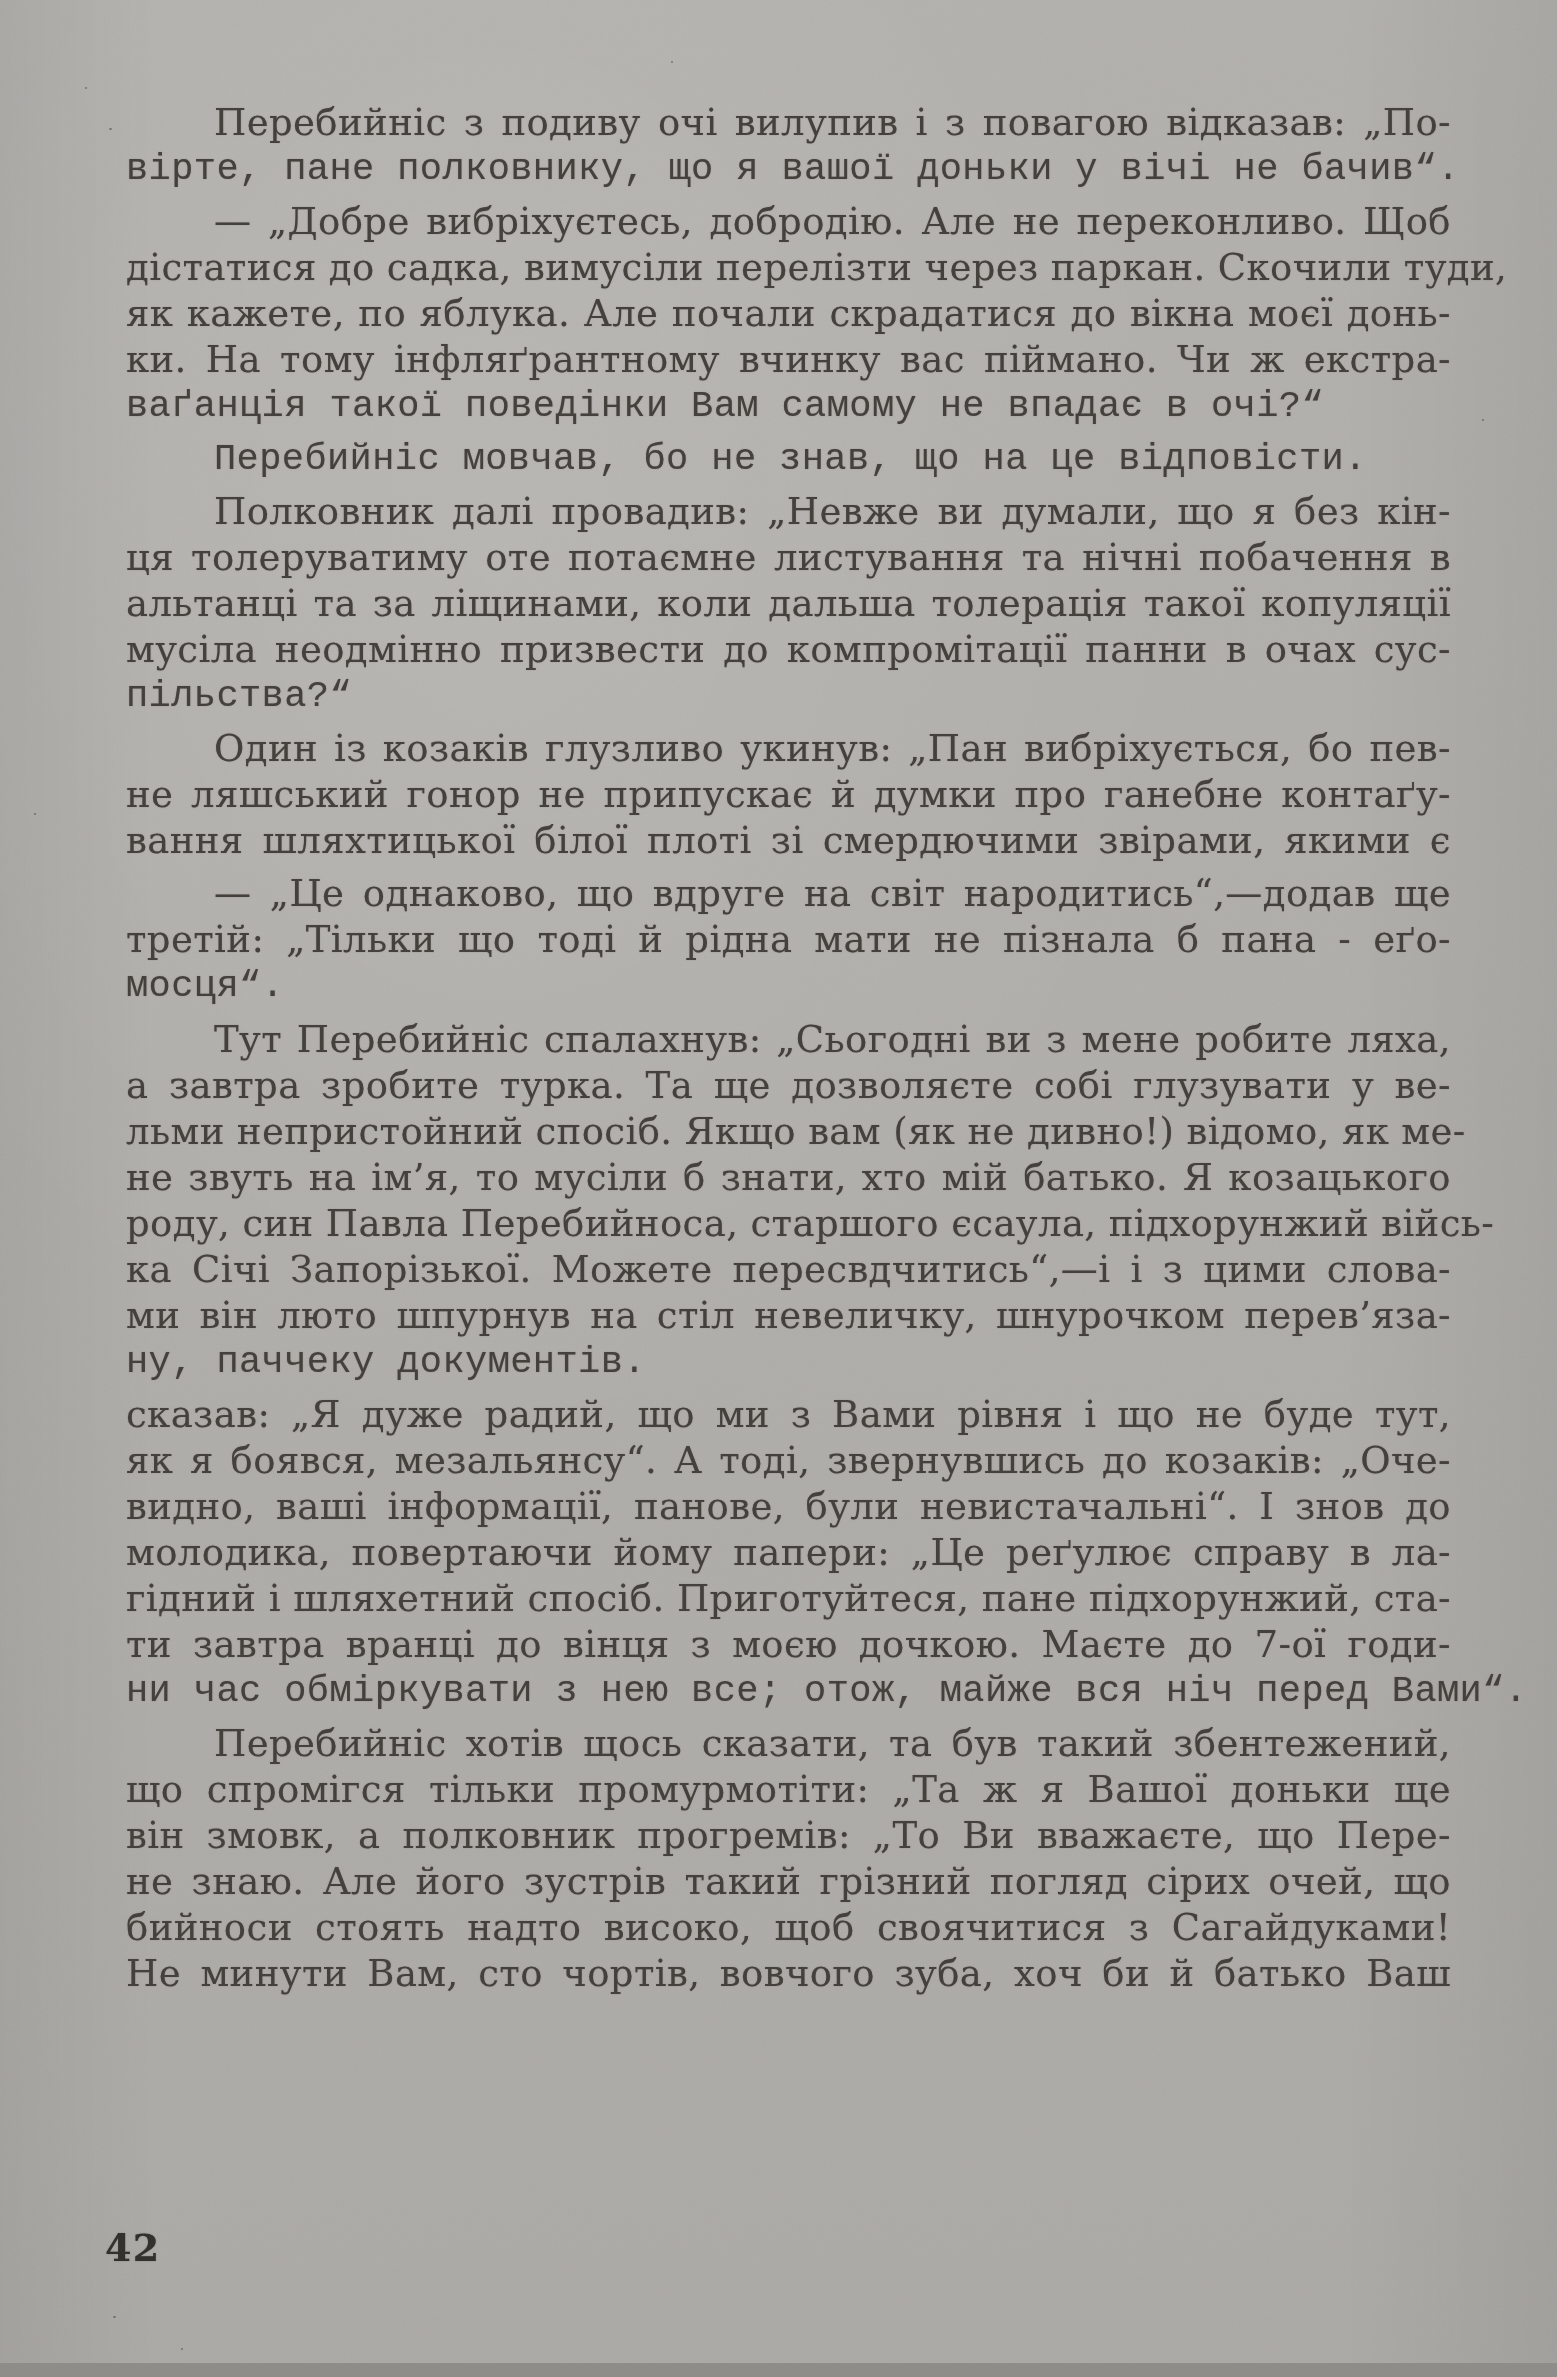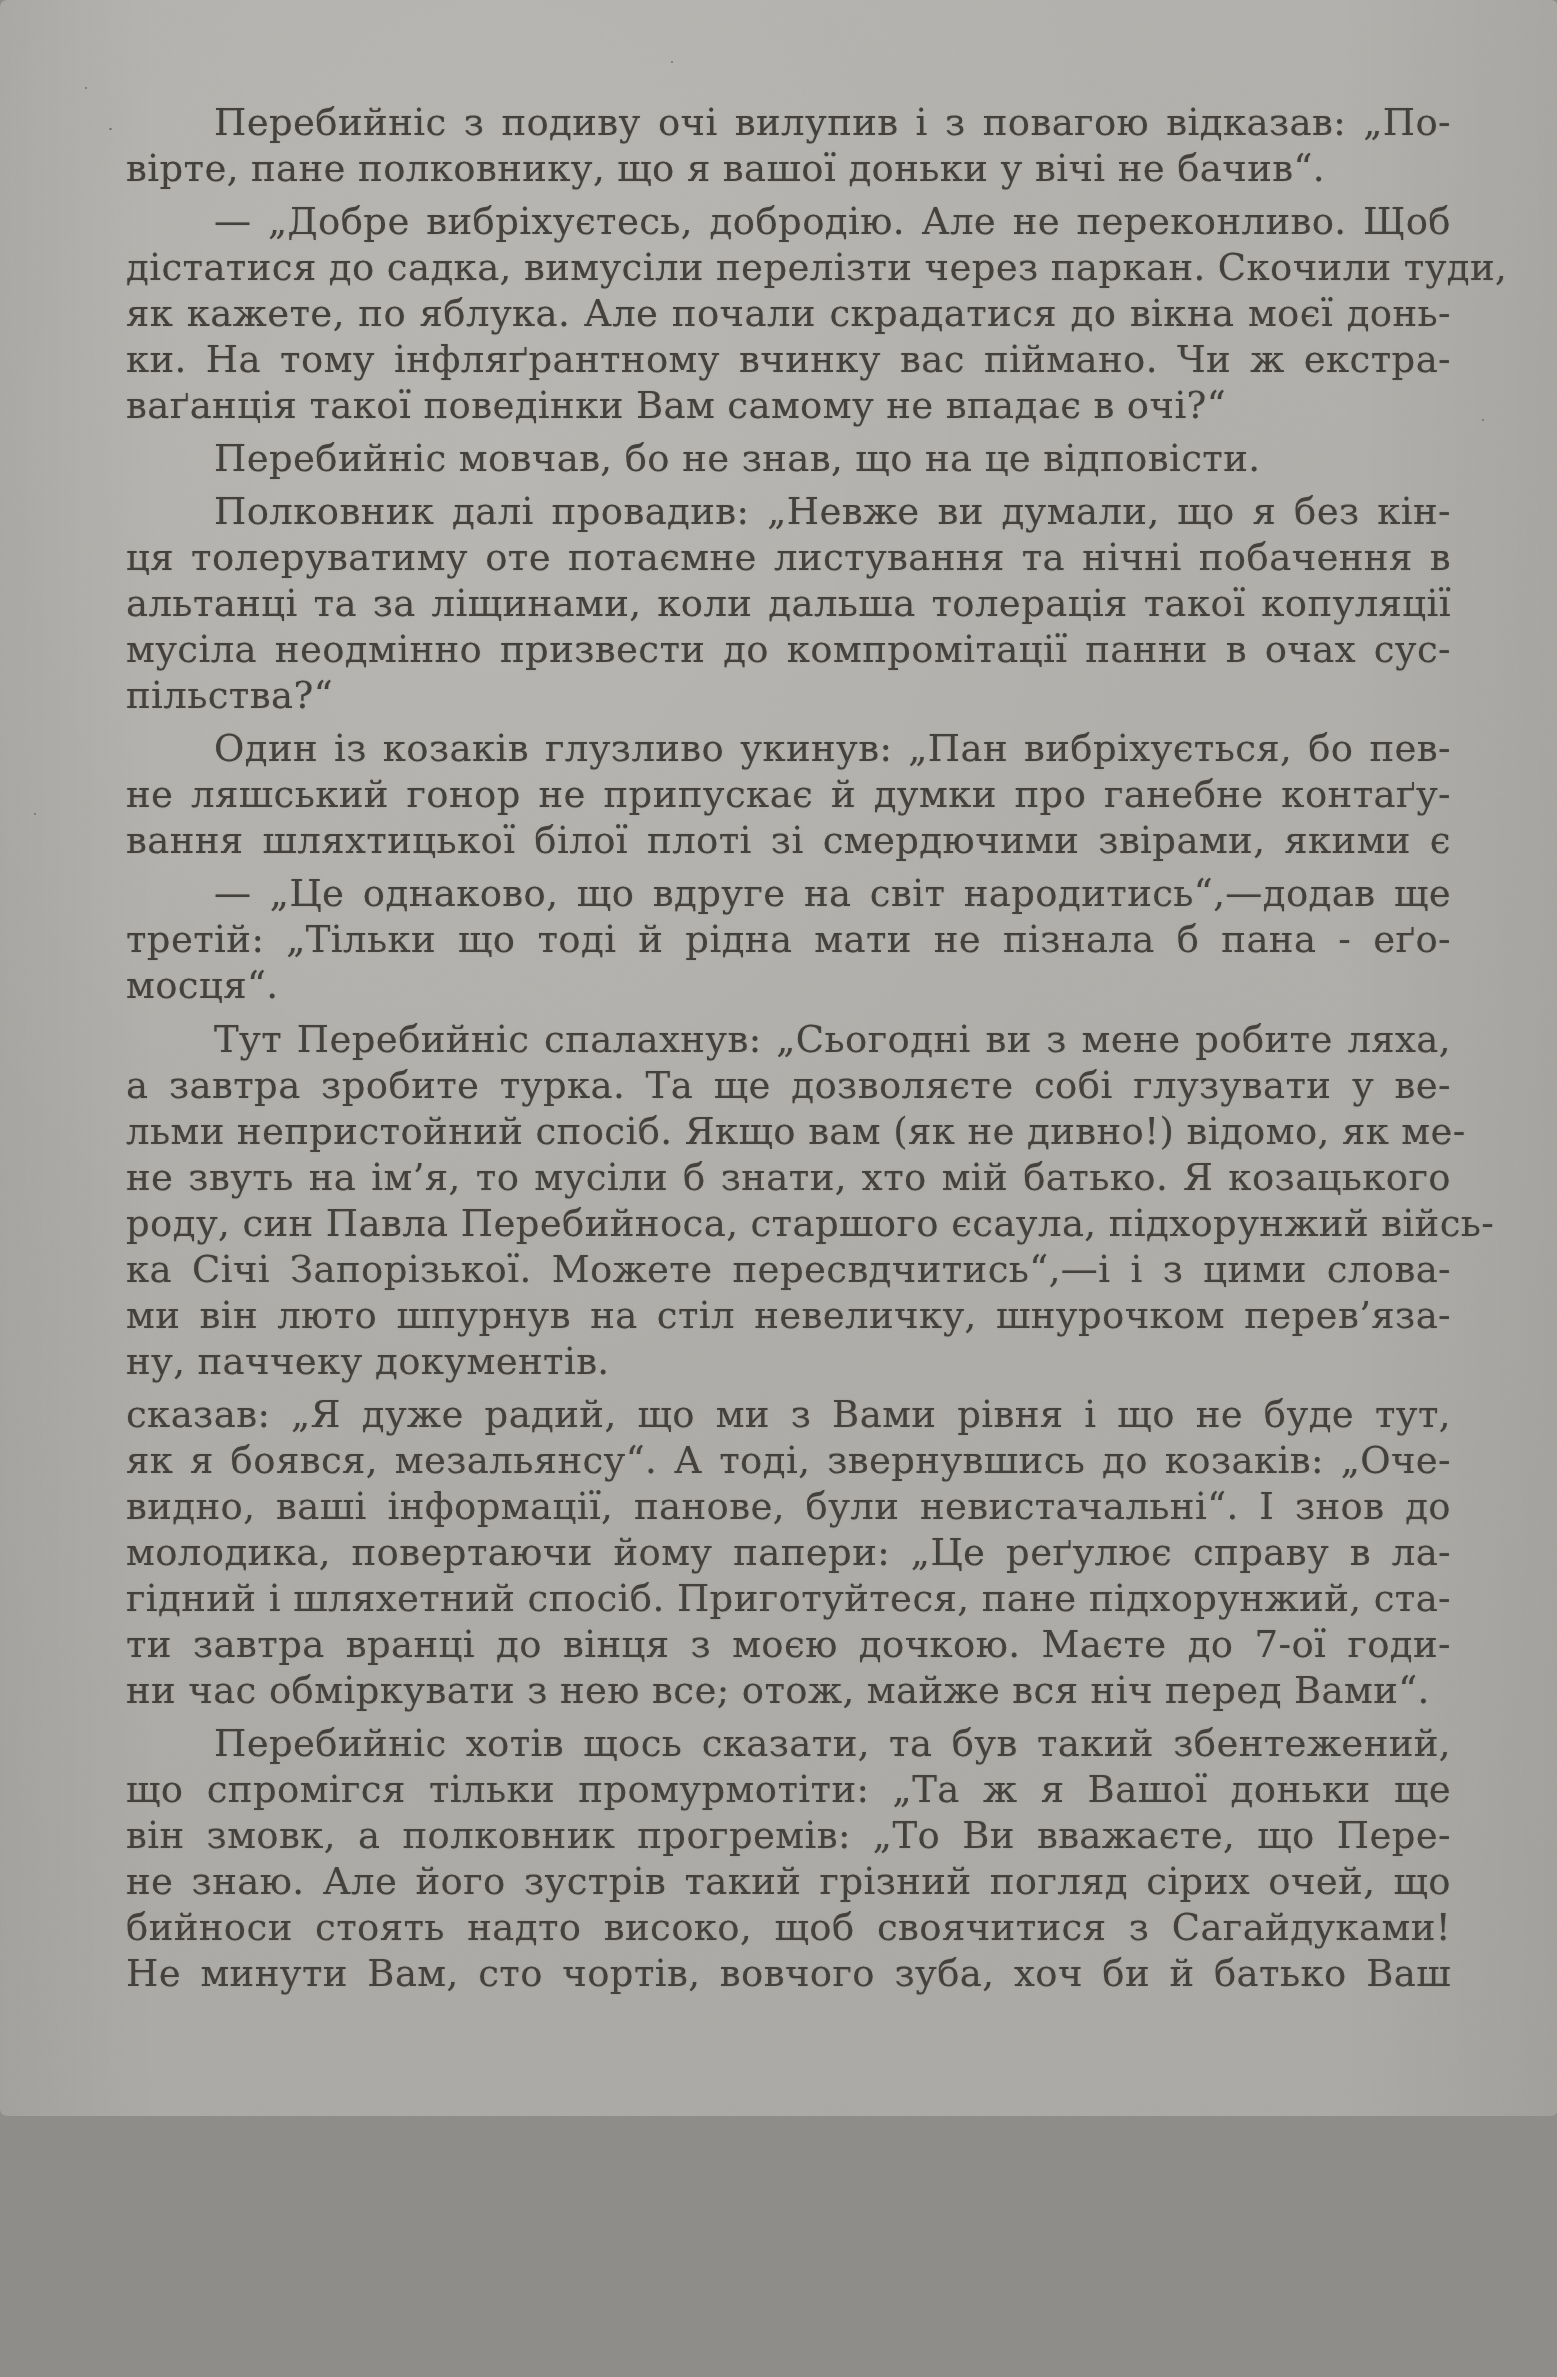--- a/index.html
+++ b/index.html
@@ -1,45 +1,44 @@
 <!DOCTYPE html>
 <html style="font-size:9.5px"><head>
 <meta charset="utf-8">
 <style>
   html,body{margin:0;padding:0;background:#8e8d8a;}
   .page{
     position:relative;
-    width:1558px;height:2116px;
+    width:1558px;height:2363px;
     overflow:hidden;
     font-family:"DejaVu Serif", serif;
     background:
       radial-gradient(1130px 1546px at 32% 22%, rgba(255,255,255,0.09), rgba(255,255,255,0) 62%),
       linear-gradient(90deg, rgba(0,0,0,0.05), rgba(0,0,0,0) 10%, rgba(0,0,0,0) 86%, rgba(0,0,0,0.06)),
       linear-gradient(180deg,#b5b3af 0%, #b2b0ac 55%, #aeaca8 100%);
-    border-radius: 7px;
   }
   .text-column{
     position:absolute;
     left:126px; top:100px; width:1325px;
     color:#45423d;
     font-size:37px;
     line-height:46px;
     letter-spacing:0.4px;
     text-shadow:0 0 1.2px rgba(69,66,61,0.38);
     filter:blur(0.2px);
   }
   .para{margin:0 0 7.1px 0;}
   .para:last-child{margin-bottom:15px;}
   .line{
     display:block;
     white-space:nowrap;
     text-align:justify;
     text-align-last:justify;
   }
-  .line.short{text-align-last:left;}
+  .line.short{text-align-last:left;font-family:Liberation Mono, monospace;}
   .line.first{text-indent:88px;}
   .page-number{
     position:absolute;
     left:105px; top:2225px;
     font-size:38px;
     font-weight:bold;
     color:#33312d;
     letter-spacing:1.2px;
     text-shadow:0 0 1.2px rgba(51,49,45,0.5);
     filter:blur(0.2px);

